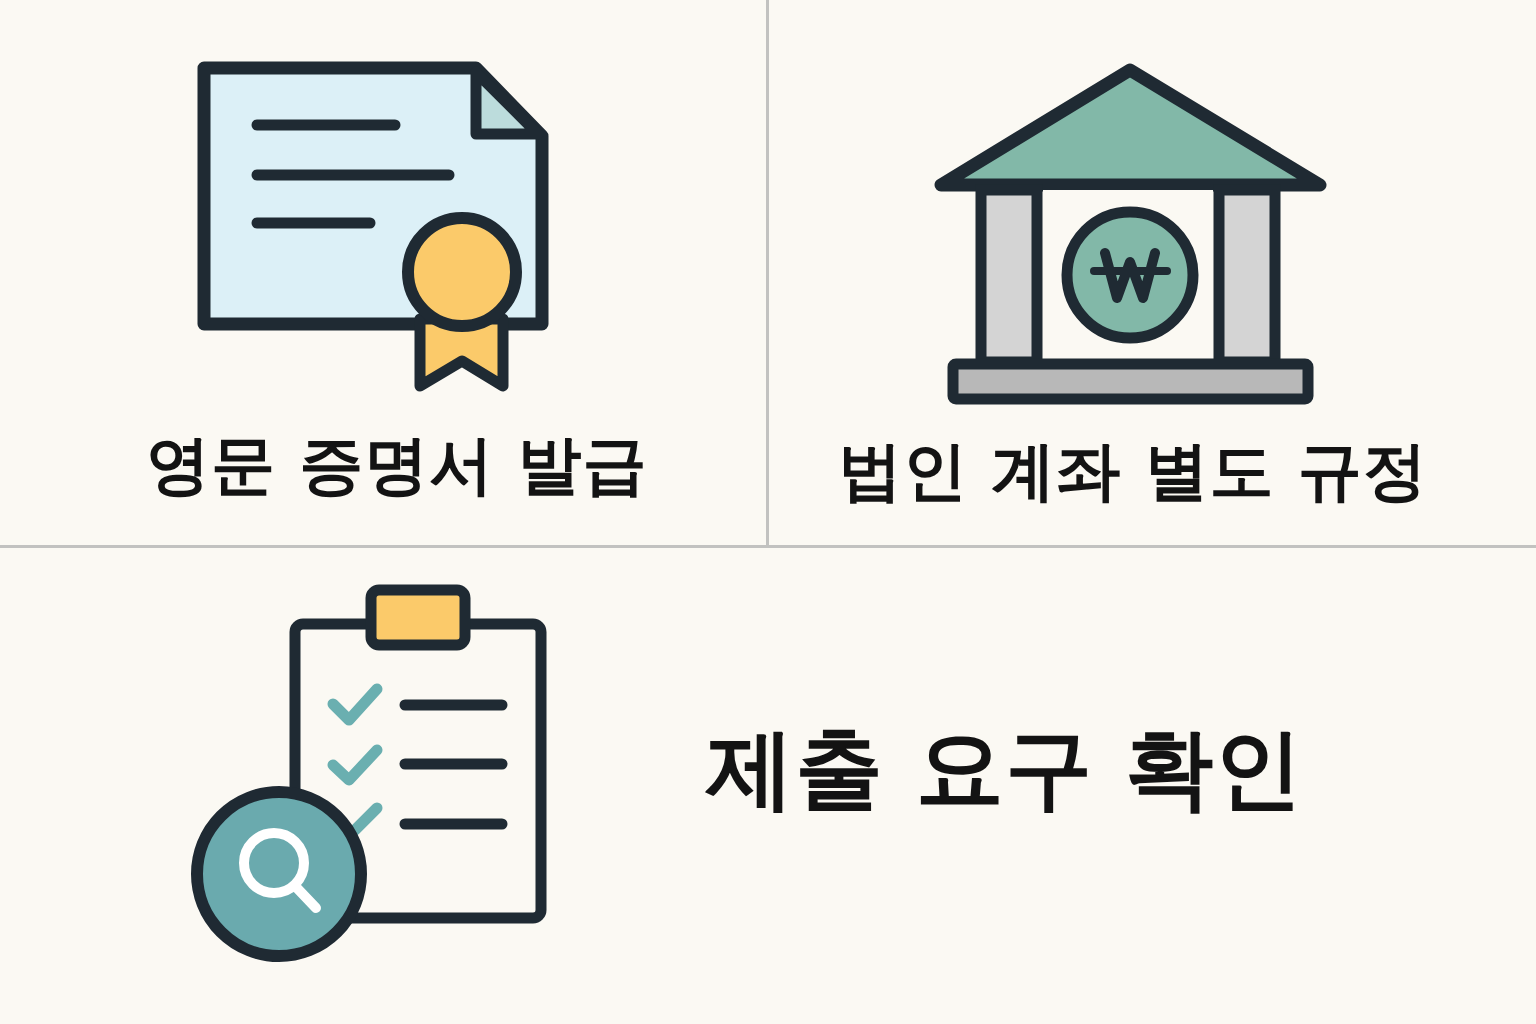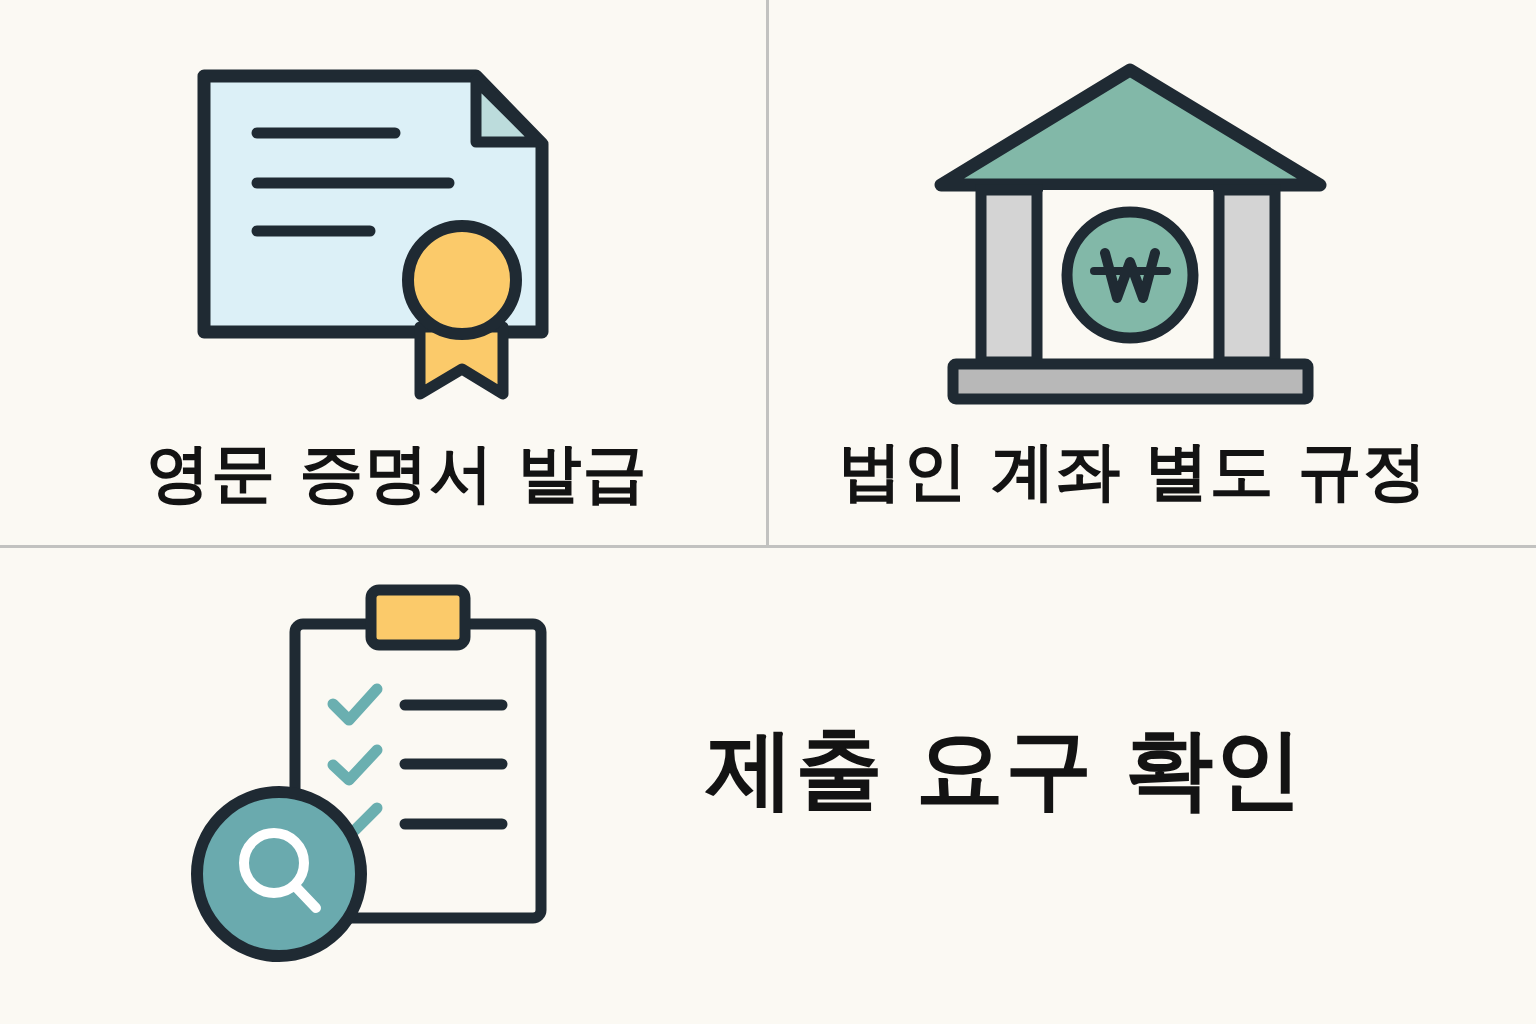--- a/index.html
+++ b/index.html
@@ -18,21 +18,21 @@
     font-family: "DejaVu Sans", sans-serif;
   }
   svg { position:absolute; overflow:visible; }
 </style>
 </head>
 <body>
 
 <div class="divider-v"></div>
 <div class="divider-h"></div>
 
-<div class="panel" style="left:0;top:12px;width:746px;height:545px;padding-left:39px;">
+<div class="panel" style="left:0;top:4px;width:746px;height:545px;padding-left:39px;">
   <svg style="left:0;top:0;" width="766" height="545" viewBox="0 0 766 545">
 
     <path d="M204 64 L476 64 L542 132 L542 320 L204 320 Z" fill="#dcf0f7" stroke="#1f2a33" stroke-width="13" stroke-linejoin="round"></path>
 
     <path d="M476 68 L476 130 L538 130 Z" fill="#bcdcdc" stroke="#1f2a33" stroke-width="11" stroke-linejoin="round"></path>
 
     <line x1="257" y1="121" x2="395" y2="121" stroke="#1f2a33" stroke-width="11" stroke-linecap="round"></line>
     <line x1="257" y1="171" x2="449" y2="171" stroke="#1f2a33" stroke-width="11" stroke-linecap="round"></line>
     <line x1="257" y1="219" x2="370" y2="219" stroke="#1f2a33" stroke-width="11" stroke-linecap="round"></line>
 

